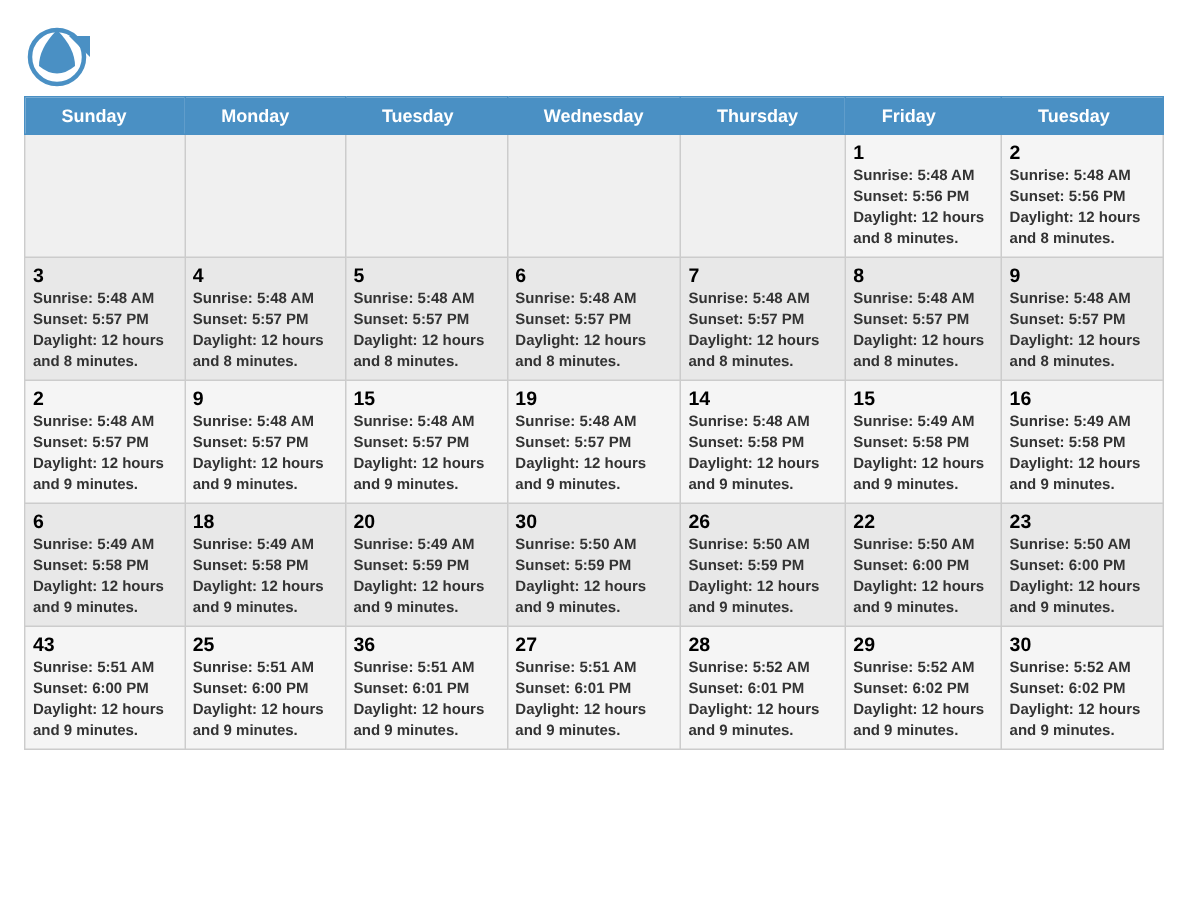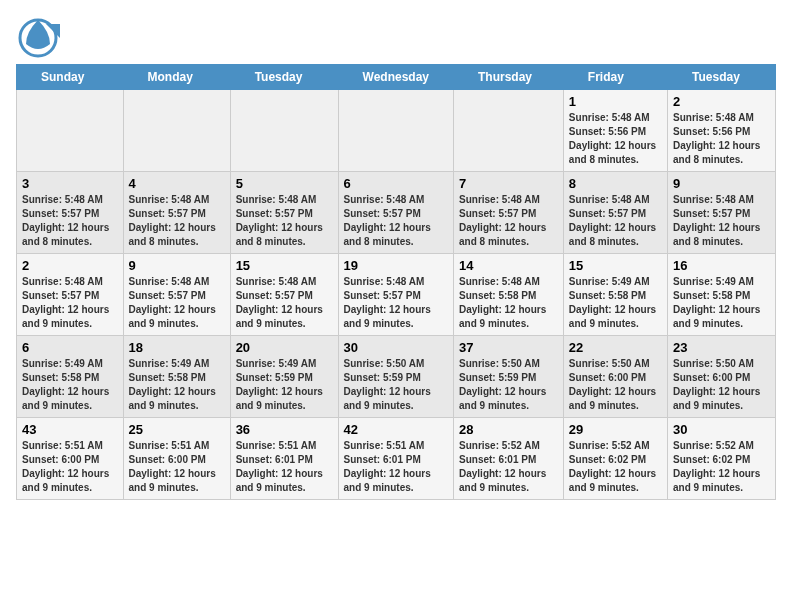--- a/index.html
+++ b/index.html
@@ -240,21 +240,21 @@
 Sunset: 5:59 PM
 Daylight: 12 hours and 9 minutes.</div>
         </td>
         <td>
           <span class="day-num">30</span>
           <div class="day-detail" style="white-space: pre-line;">Sunrise: 5:50 AM
 Sunset: 5:59 PM
 Daylight: 12 hours and 9 minutes.</div>
         </td>
         <td>
-          <span class="day-num">37</span>
+          <span class="day-num">26</span>
           <div class="day-detail" style="white-space: pre-line;">Sunrise: 5:50 AM
 Sunset: 5:59 PM
 Daylight: 12 hours and 9 minutes.</div>
         </td>
         <td>
           <span class="day-num">22</span>
           <div class="day-detail" style="white-space: pre-line;">Sunrise: 5:50 AM
 Sunset: 6:00 PM
 Daylight: 12 hours and 9 minutes.</div>
         </td>
@@ -278,21 +278,21 @@
 Sunset: 6:00 PM
 Daylight: 12 hours and 9 minutes.</div>
         </td>
         <td>
           <span class="day-num">36</span>
           <div class="day-detail" style="white-space: pre-line;">Sunrise: 5:51 AM
 Sunset: 6:01 PM
 Daylight: 12 hours and 9 minutes.</div>
         </td>
         <td>
-          <span class="day-num">42</span>
+          <span class="day-num">27</span>
           <div class="day-detail" style="white-space: pre-line;">Sunrise: 5:51 AM
 Sunset: 6:01 PM
 Daylight: 12 hours and 9 minutes.</div>
         </td>
         <td>
           <span class="day-num">28</span>
           <div class="day-detail" style="white-space: pre-line;">Sunrise: 5:52 AM
 Sunset: 6:01 PM
 Daylight: 12 hours and 9 minutes.</div>
         </td>

